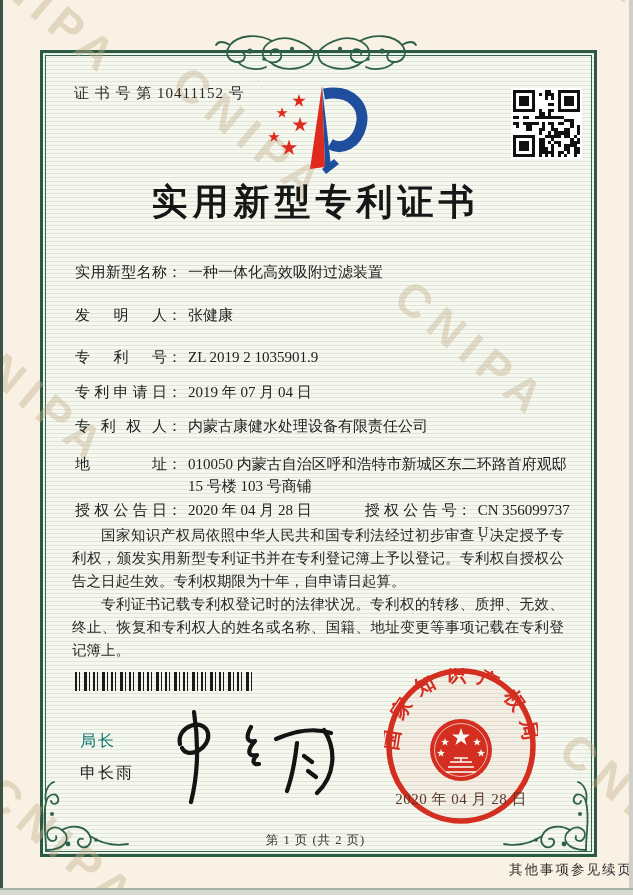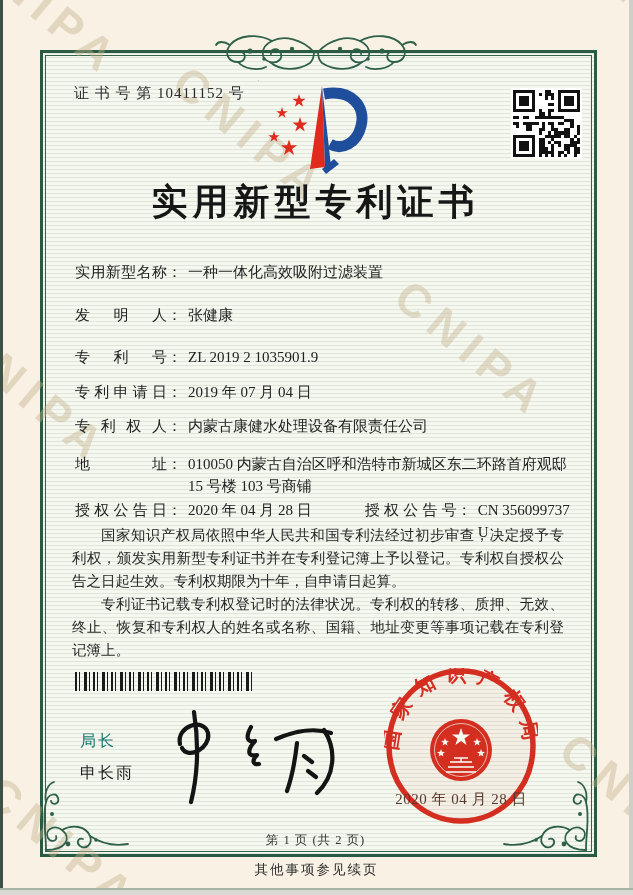--- a/index.html
+++ b/index.html
@@ -52,21 +52,21 @@
       repeating-linear-gradient(90deg,#1a1a1a 0 2px,rgba(0,0,0,0) 2px 4px,#1a1a1a 4px 5px,rgba(0,0,0,0) 5px 9px,
         #1a1a1a 9px 12px,rgba(0,0,0,0) 12px 14px,#1a1a1a 14px 15px,rgba(0,0,0,0) 15px 18px);}
 
   .sig-title{left:80px;top:731px;font-size:16px;letter-spacing:2px;color:#0f766e;}
   .sig-name{left:80px;top:763px;font-size:16px;letter-spacing:2px;color:#1f1f1f;}
   .sig-script{left:158px;top:702px;width:190px;height:110px;}
 
   .seal{left:384px;top:668px;width:154px;height:158px;}
 
   .page-no{left:40px;top:832px;width:551px;text-align:center;font-size:12.5px;color:#333;letter-spacing:1px;}
-  .footer-note{left:0;top:861px;width:633px;text-align:center;font-size:13.5px;color:#2e2e2e;letter-spacing:2px;}
+  .footer-note{left:0;top:861px;width:633px;text-align:right;font-size:13.5px;color:#2e2e2e;letter-spacing:2px;}
 
   .ornament-top{left:214px;top:29px;width:204px;height:46px;z-index:4;}
   .corner-bl{left:32px;top:780px;width:100px;height:76px;z-index:4;}
   .corner-br{left:500px;top:780px;width:100px;height:76px;z-index:4;transform:scaleX(-1);}
 </style>
 </head>
 <body>
 
 <div class="abs frame">
   <div class="frame-inner"></div>

